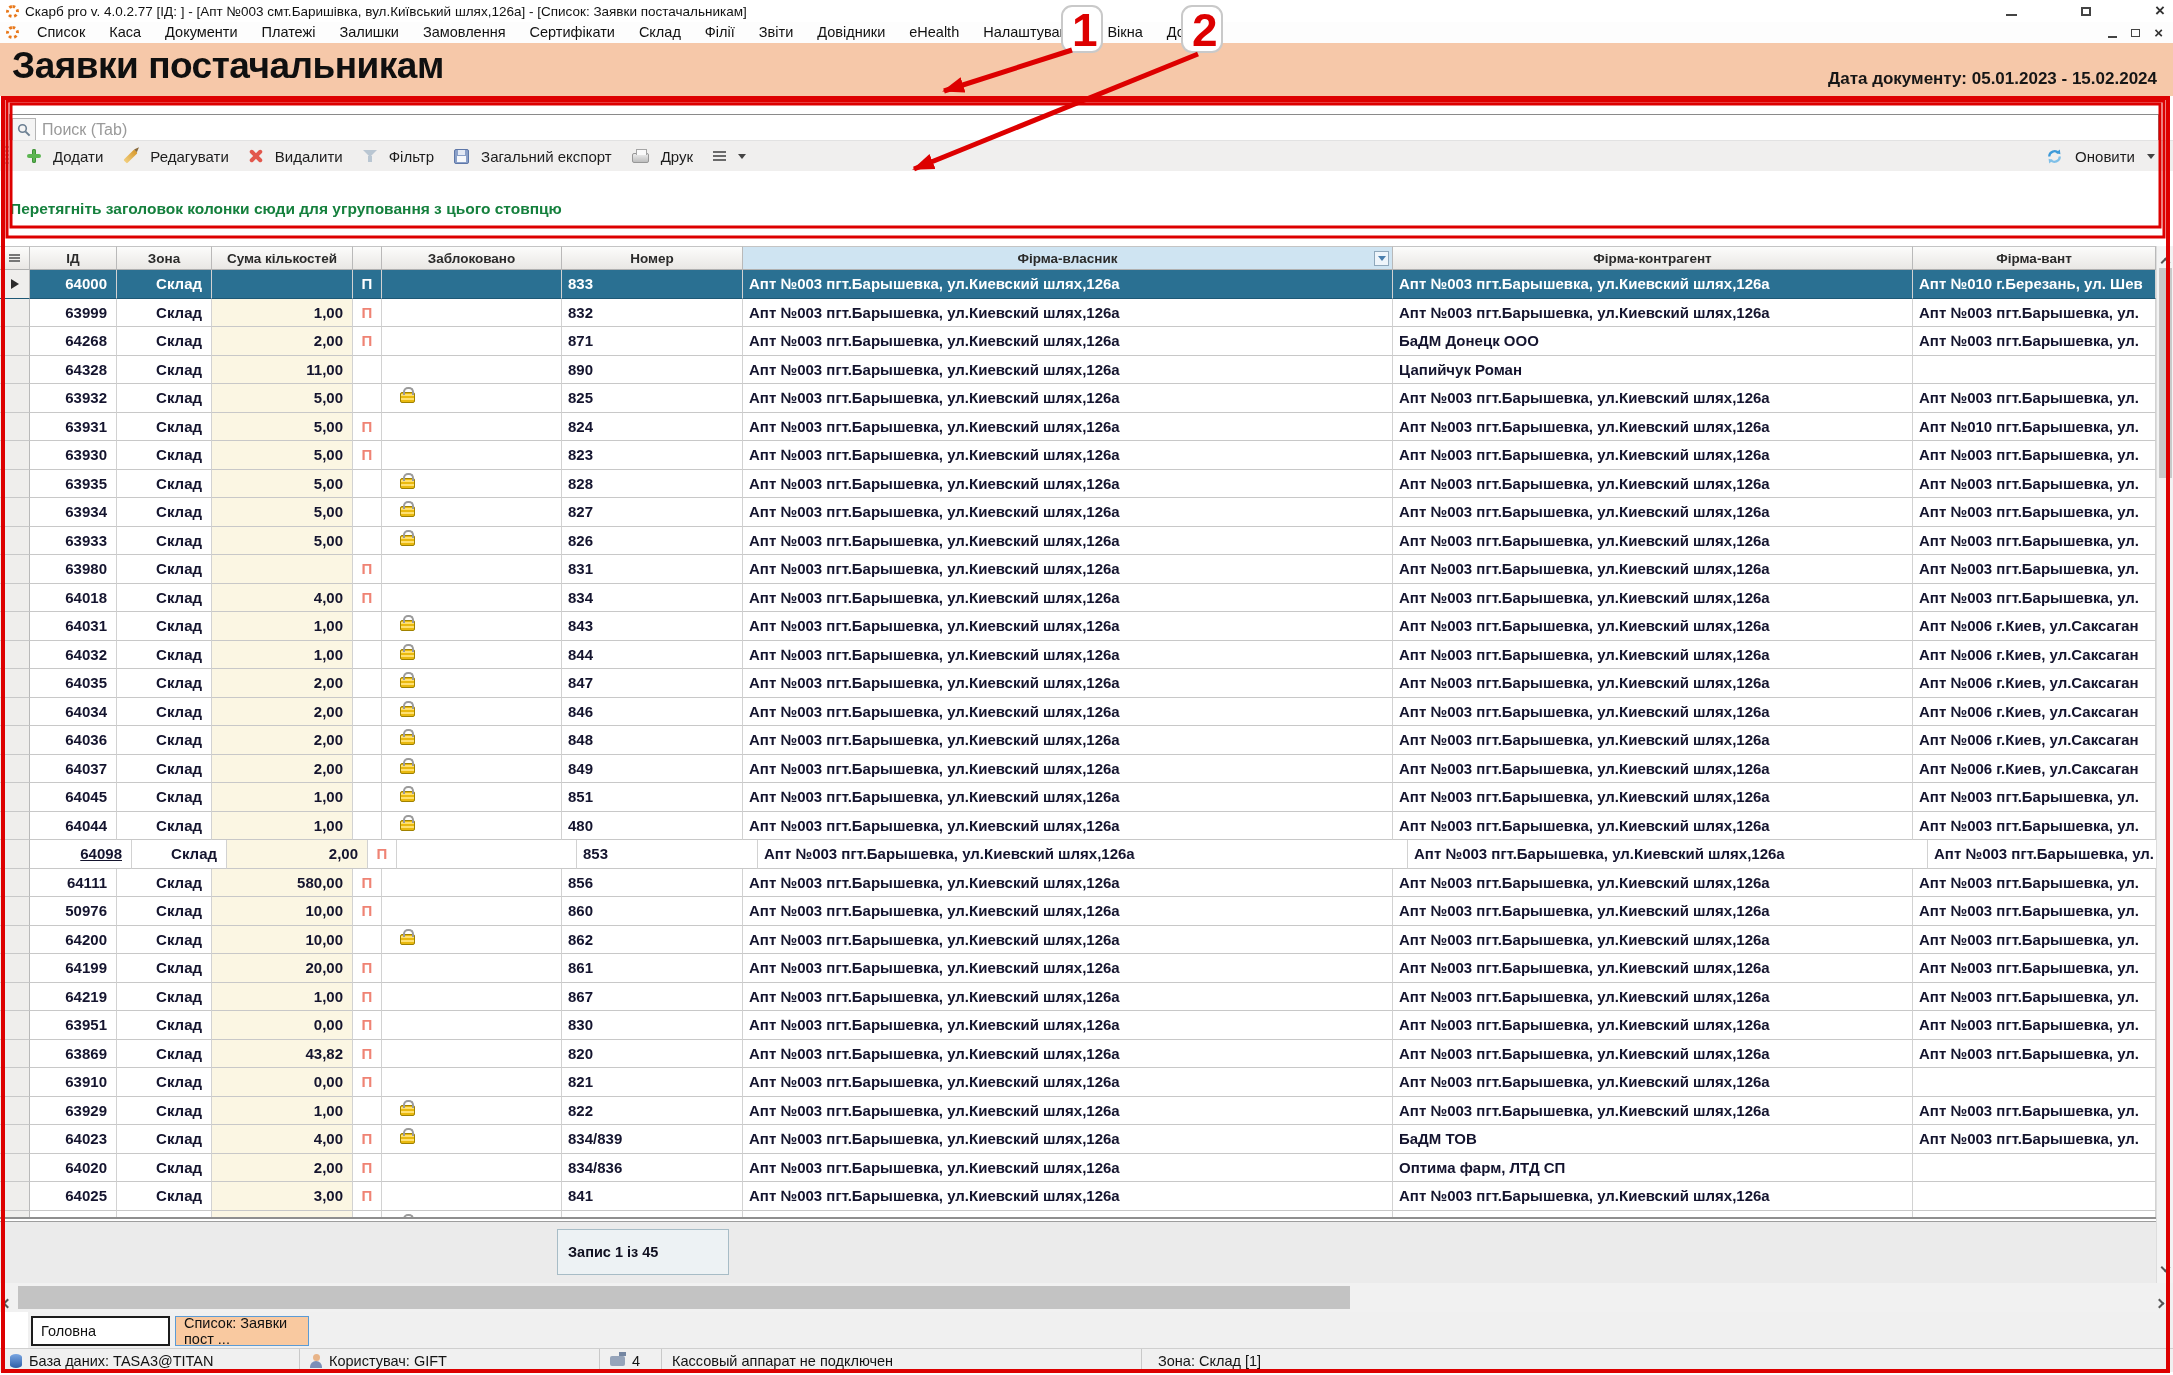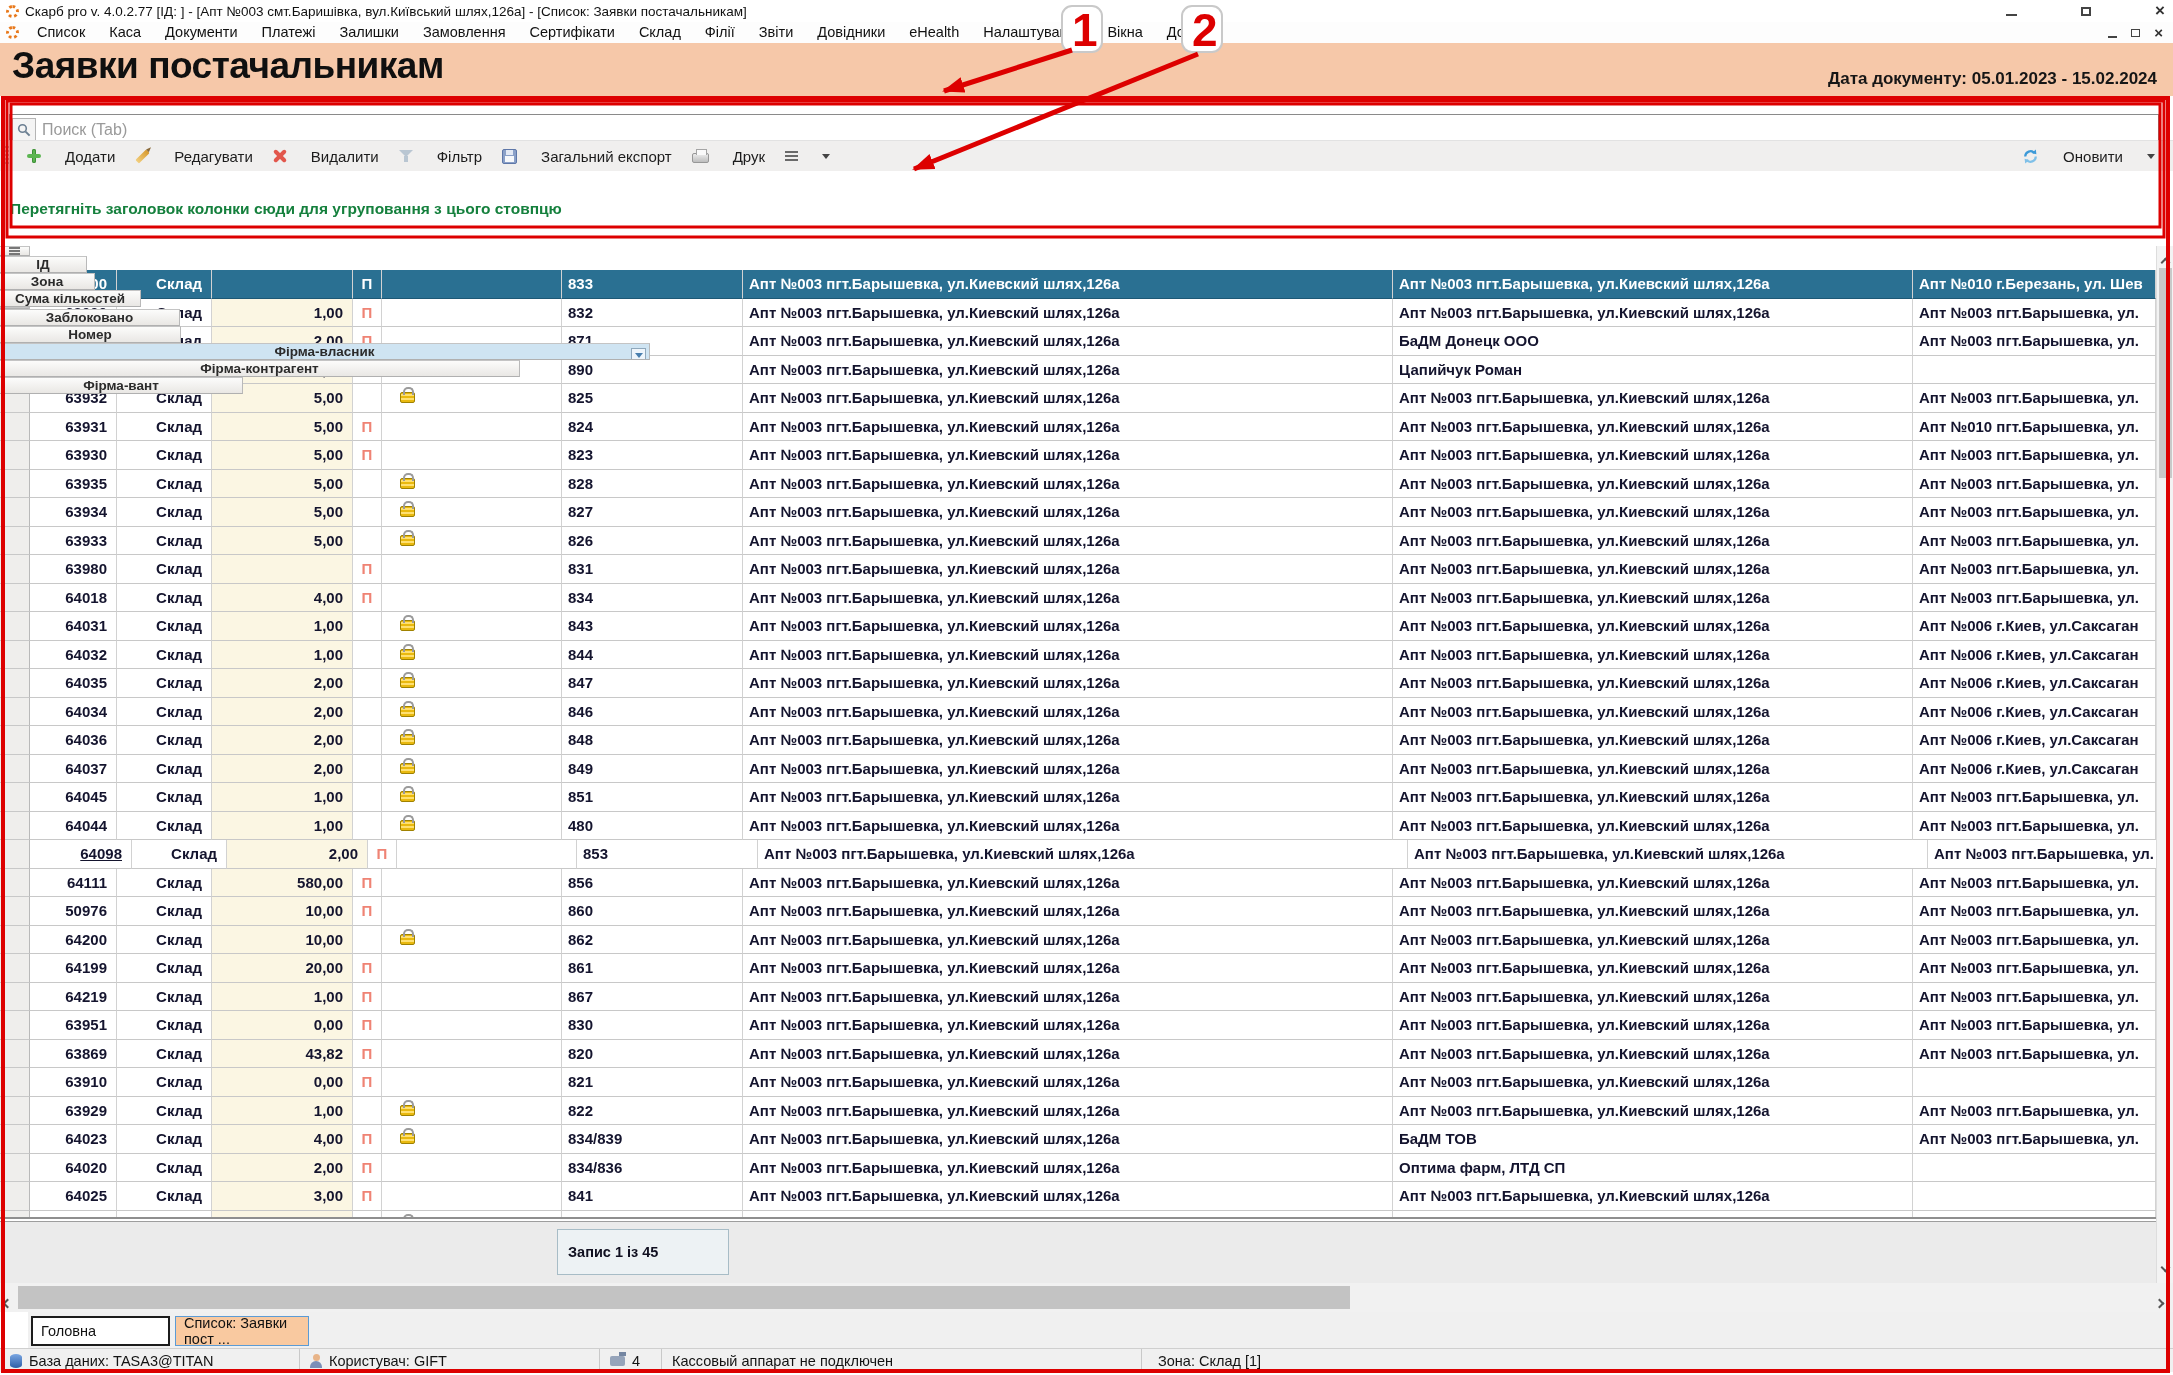--- a/index.html
+++ b/index.html
@@ -41,21 +41,21 @@
     display:flex; align-items:center; justify-content:center; flex:0 0 auto; }
   .searchbox input { border:none; outline:none; flex:1; font-size:16px; color:#333; padding-left:6px;
     font-family:"Liberation Sans", sans-serif; background:transparent; }
   .searchbox input::placeholder { color:#9a9a9a; }
 
   
   .toolbar { position:absolute; left:0; top:140px; width:100%; height:31px; background:#f0efee;
     border-top:1px solid #e2e2e2; display:flex; align-items:center; }
   .tb-handle { width:4px; height:20px; margin:0 8px 0 5px;
     background:repeating-linear-gradient(180deg,#b3b3b3 0 2px,transparent 2px 4px); }
-  .tbtn { display:flex; align-items:center; gap:24px; padding:0 10px; height:36px; font-size:15px; color:#1c1c1c; }
+  .tbtn { display:flex; align-items:center; gap:12px; padding:0 10px; height:36px; font-size:15px; color:#1c1c1c; }
   .tb-right { position:absolute; right:8px; top:0; height:31px; display:flex; align-items:center; gap:7px; }
   .caret { width:0; height:0; border-left:4px solid transparent; border-right:4px solid transparent; border-top:5px solid #444; }
 
   
   .ico-plus { position:relative; width:14px; height:14px; }
   .ico-plus:before { content:""; position:absolute; left:5px; top:0; width:4px; height:14px; background:#5cb551; border-radius:2px; box-shadow:0 0 0 1px #3f8f38 inset; }
   .ico-plus:after  { content:""; position:absolute; left:0; top:5px; width:14px; height:4px; background:#5cb551; border-radius:2px; }
   .ico-pencil { position:relative; width:15px; height:5px; background:linear-gradient(90deg,#f2cf7e,#d79a2e); border-radius:1px; transform:rotate(-45deg); }
   .ico-pencil:after { content:""; position:absolute; right:-5px; top:0; border-top:2.5px solid transparent; border-bottom:2.5px solid transparent; border-left:5px solid #8a6a3a; }
   .ico-x { position:relative; width:14px; height:14px; }
@@ -70,21 +70,21 @@
   .ico-printer { position:relative; width:17px; height:10px; background:linear-gradient(#ececec,#bdbdbd); border:1px solid #979797; border-radius:2px; margin-top:4px; }
   .ico-printer:before { content:""; position:absolute; left:3px; top:-5px; width:9px; height:5px; background:#fafafa; border:1px solid #a5a5a5; border-bottom:none; }
   .ico-lines { width:13px; height:2px; background:#6a6a6a; box-shadow:0 4px 0 #6a6a6a, 0 8px 0 #6a6a6a; margin-bottom:8px; }
 
   
   .groupband { position:absolute; left:0; top:171px; width:100%; height:75px; background:#fff; }
   .grouphint { position:absolute; left:10px; top:29px; font-size:15.5px; font-weight:bold; color:#15803d; }
 
   
   .grid { position:absolute; left:0; top:246px; width:2156px; }
-  .ghead { display:flex; height:24px;flex-direction:column; }
+  .ghead { display:flex; height:24px; }
   .ghead .cell { background:linear-gradient(#fcfcfb,#e9e7e4); border-right:1px solid #b9b9b9; border-top:1px solid #c4c4c4;
     border-bottom:1px solid #b0b0b0; font-size:13.5px; font-weight:bold; color:#2b2b2b;
     display:flex; align-items:center; justify-content:center; position:relative; white-space:nowrap; overflow:hidden; }
   .ghead .hc-owner { background:#cfe4f2; }
   .hfilter { position:absolute; right:3px; top:4px; width:15px; height:15px; background:#eef5fb; border:1px solid #8fa8bc; }
   .hfilter:before { content:""; position:absolute; left:3px; top:4px; border-left:4px solid transparent; border-right:4px solid transparent; border-top:5px solid #4a7fae; }
   .ico-grid { width:11px; height:2px; background:#777; box-shadow:0 3px 0 #777, 0 6px 0 #777; margin-bottom:6px; }
 
   .gbody { height:949px; overflow:hidden; border-bottom:2px solid #8f8f8f; }
   .row { display:flex; height:28.5px; background:#fff; }

